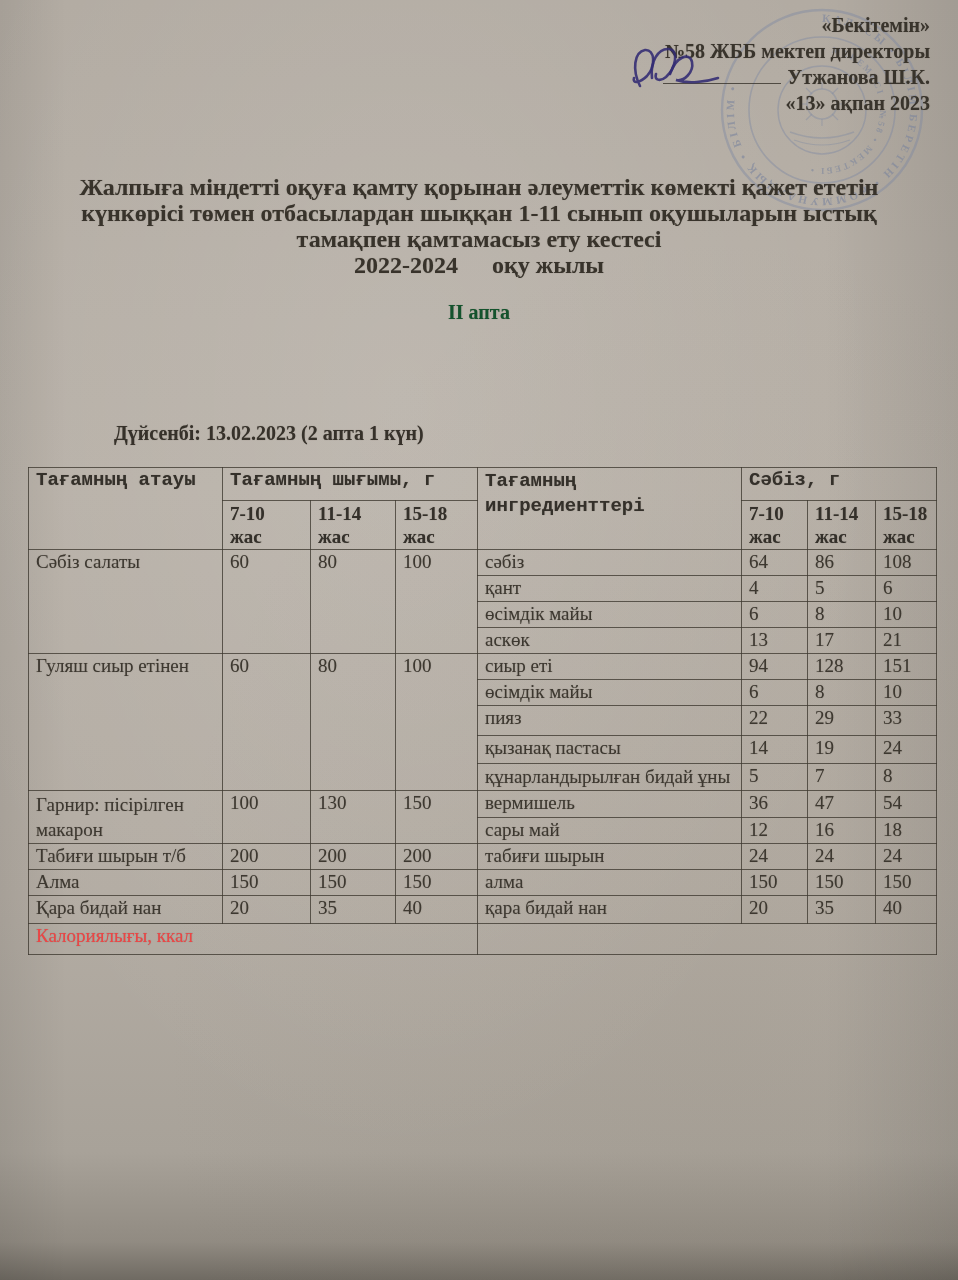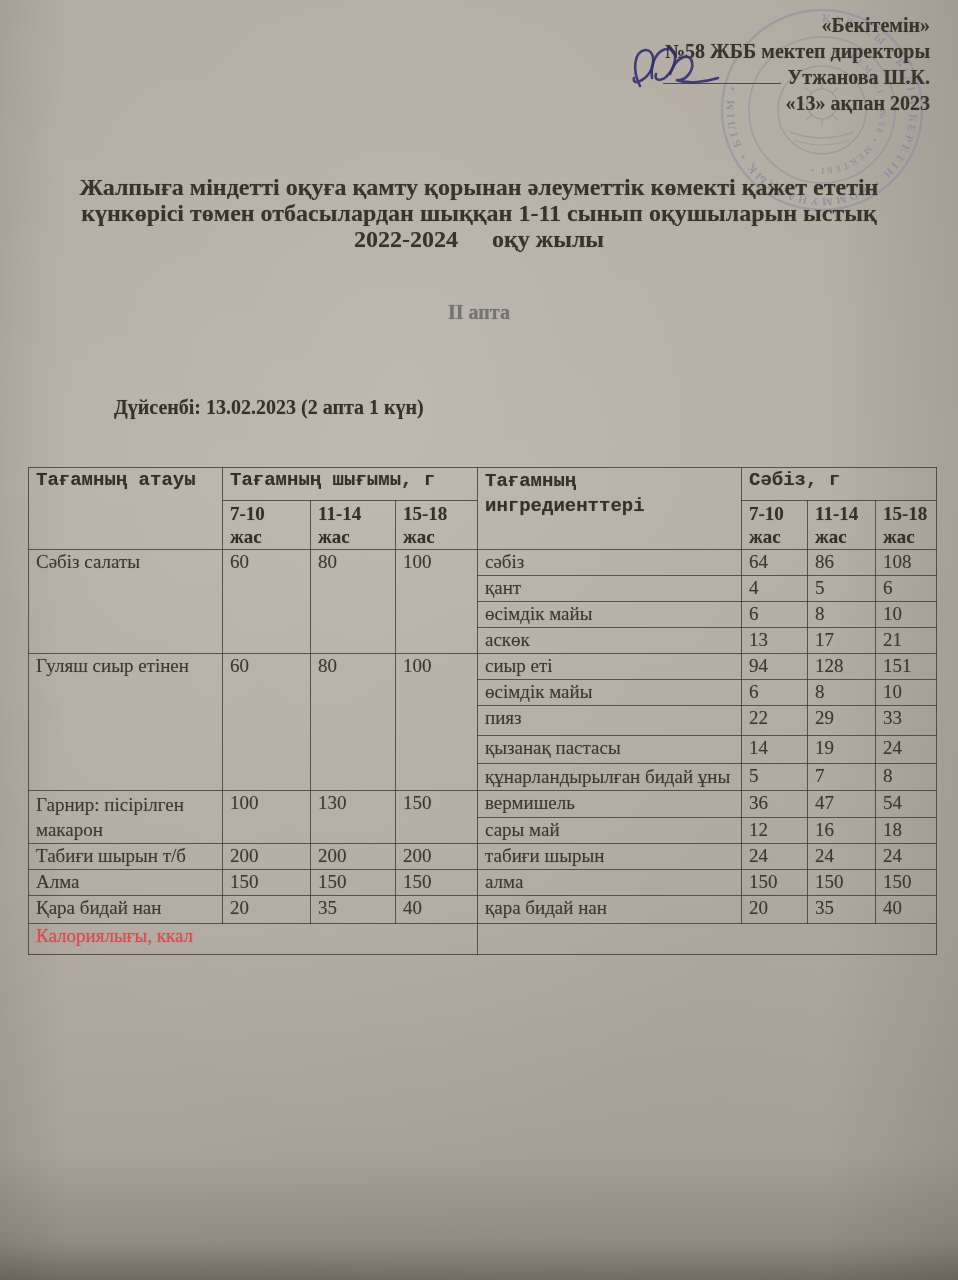--- a/index.html
+++ b/index.html
@@ -37,25 +37,25 @@
 
   
   .title-block{
     position:absolute; left:59px; top:174px; width:840px;
     text-align:center; font-weight:bold; font-size:24px; line-height:26px; color:#38332b;
   }
   .year-line{margin-top:0;}
   .year-range{margin-right:34px;}
   .week-line{
     position:absolute; left:59px; top:301px; width:840px;
-    text-align:center; font-weight:bold; font-size:20px; color:#737373;
+    text-align:center; font-weight:bold; font-size:20px; color:#14532d;
   }
 
   .day-heading{
-    position:absolute; left:114px; top:396px;
+    position:absolute; left:114px; top:422px;
     font-weight:bold; font-size:20px; color:#36312a;
   }
 
   
   table.menu{
     position:absolute; left:28px; top:467px; width:908px;
     border-collapse:collapse; table-layout:fixed;
     font-size:19px; color:#3d3830;
   }
   table.menu td, table.menu th{
@@ -126,20 +126,21 @@
   <g fill="none" stroke="#322b73" stroke-width="2.6" stroke-linecap="round" stroke-opacity="0.88">
     <path d="M 22,46 C 14,30 16,12 27,10 C 37,9 38,26 29,36 C 22,43 14,44 16,38"></path>
     <path d="M 34,38 C 32,22 40,8 51,9 C 61,10 58,28 48,37 C 42,42 36,40 38,34"></path>
     <path d="M 52,34 C 58,16 72,12 74,22 C 76,32 66,42 58,40 C 70,44 88,42 100,38"></path>
   </g>
 </svg>
 
 <div class="title-block txt">
   <div>Жалпыға міндетті оқуға қамту қорынан әлеуметтік көмекті қажет ететін</div>
   <div>күнкөрісі төмен отбасылардан шыққан 1-11 сынып оқушыларын ыстық</div>
+  <div>тамақпен қамтамасыз ету кестесі</div>
   <div class="year-line"><span class="year-range">2022-2024</span><span>оқу жылы</span></div>
 </div>
 <div class="week-line txt">II апта</div>
 
 <div class="day-heading txt">Дүйсенбі: 13.02.2023 (2 апта 1 күн)</div>
 
 <table class="menu txt">
   <colgroup>
     <col style="width:194px">
       <col style="width:88px">

